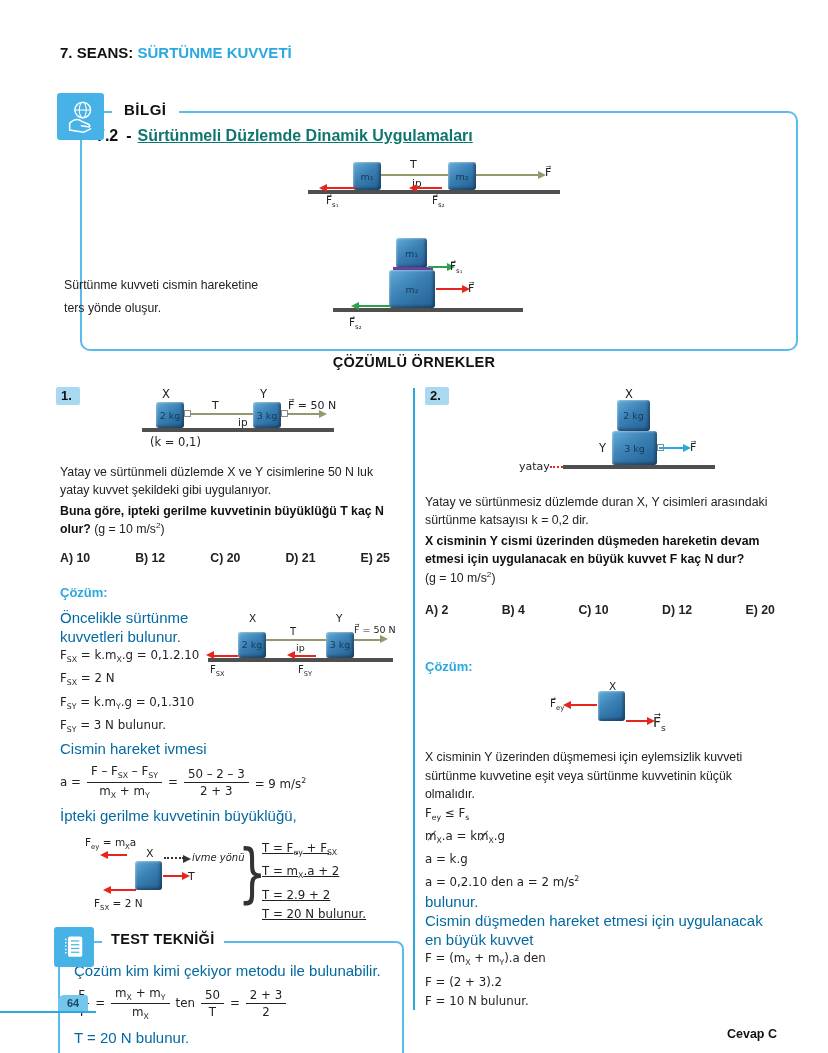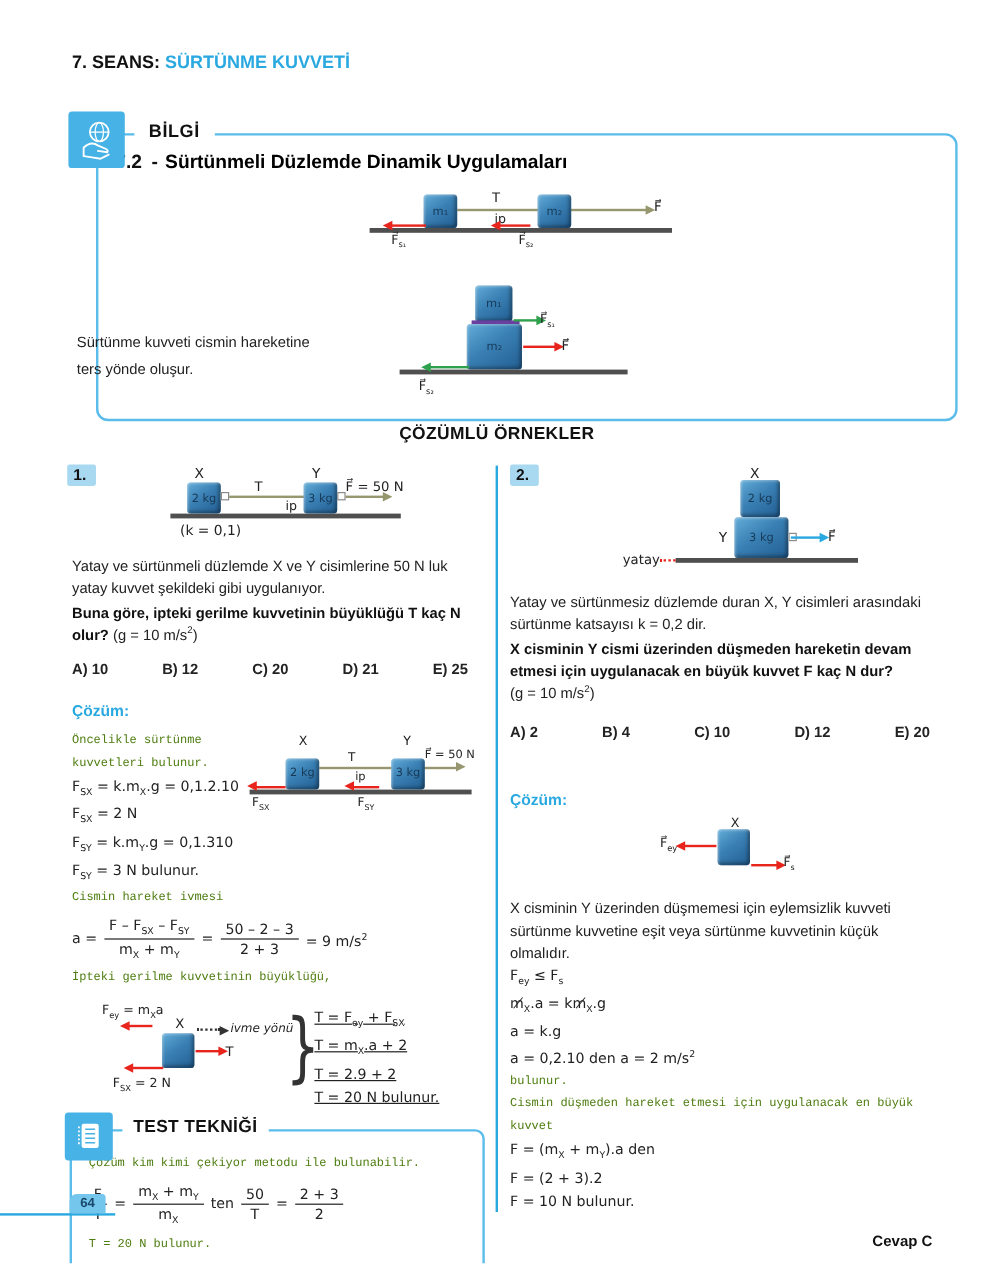--- a/index.html
+++ b/index.html
@@ -12,21 +12,21 @@
   
   .bilgi-box{position:absolute;left:80px;top:111px;width:714px;height:236px;
              border:2px solid #5abceb;border-radius:10px;}
   .bilgi-icon{position:absolute;left:57px;top:93px;width:47px;height:47px;background:#47b2e6;
               border-radius:3px;z-index:3;display:flex;align-items:center;justify-content:center;}
   .bilgi-label{position:absolute;left:112px;top:101px;font-size:15px;font-weight:bold;color:#111;
                background:#fff;padding:0 12px;z-index:2;letter-spacing:.5px;}
   .section-line{position:absolute;left:96px;top:127px;font-size:16px;font-weight:bold;z-index:2;}
   .section-line .no{color:#111;margin-right:8px;}
   .section-line .dash{color:#111;margin-right:6px;}
-  .section-line .ttl{color:#000000;}
+  .section-line .ttl{color:#0f766e;text-decoration:underline;}
   .bilgi-note{position:absolute;left:64px;top:274px;width:218px;font-size:12.3px;line-height:1.9;color:#222;}
   
   .dg{position:absolute;}
   .lbl{position:absolute;font-family:"DejaVu Sans",sans-serif;font-size:11px;color:#222;white-space:nowrap;}
   .ground{position:absolute;height:4px;background:#4f4f4f;}
   .blk{position:absolute;border-radius:3px;
        background:linear-gradient(145deg,#63acd8 0%,#3a80b4 45%,#225e92 100%);
        box-shadow:inset 1px 1px 2px rgba(255,255,255,.35), inset -2px -2px 3px rgba(0,0,0,.35);
        display:flex;align-items:center;justify-content:center;
        font-family:"DejaVu Sans",sans-serif;font-size:9.5px;color:#173a58;}
@@ -45,21 +45,21 @@
             font-size:14.5px;font-weight:bold;color:#111;letter-spacing:.3px;}
   .divider{position:absolute;left:413px;top:388px;width:2px;height:622px;background:#2aa9e1;}
   .col-left{position:absolute;left:60px;top:385px;width:348px;}
   .col-right{position:absolute;left:425px;top:387px;width:358px;}
   .exnum{position:absolute;background:#a9d9f1;color:#111;font-weight:bold;font-size:13px;
          padding:1px 8px 2px 5px;border-radius:2px;}
   .q{font-size:12.3px;line-height:1.5;color:#222;margin:0;}
   .q .bold{font-weight:bold;color:#111;}
   .opts{display:flex;justify-content:space-between;font-size:12.3px;margin-top:12px;color:#222;font-weight:bold;}
   .sol-h{color:#2aa9e1;font-weight:bold;font-size:13px;}
-  .ln{font-size:10px;line-height:19px;color:#4d7c0f;font-family:Liberation Mono, monospace;}
+  .ln{font-size:15px;line-height:19px;color:#0369a1;}
   .fx{font-family:"DejaVu Sans",sans-serif;font-size:11.8px;line-height:19px;color:#222;white-space:nowrap;}
   sub{font-size:.66em;}
   sup{font-size:.66em;}
   .frac{display:inline-block;text-align:center;vertical-align:middle;font-family:"DejaVu Sans",sans-serif;font-size:11.8px;}
   .frac .fn{display:block;border-bottom:1.2px solid #222;padding:0 4px 1px;}
   .frac .fd{display:block;padding:1px 4px 0;}
   .eqrow{display:flex;align-items:center;gap:6px;margin:6px 0;}
   .cevap{text-align:right;font-weight:bold;font-size:12.5px;color:#111;padding-right:6px;}
   
   .ttbox{position:relative;margin-top:16px;margin-left:-2px;width:346px;box-sizing:border-box;
@@ -288,21 +288,21 @@
     </div>
     <div class="sol-h" style="margin-top:42px;">Çözüm:</div>
 
     <div style="position:relative;height:62px;margin-top:6px;">
       <div class="dg" style="left:120px;top:0;width:170px;height:56px;">
         <div class="lbl" style="left:64px;top:0;font-size:10.5px;">X</div>
         <div class="blk" style="left:53px;top:11px;width:27px;height:30px;"></div>
         <div class="arr l red" style="left:25px;top:24px;width:27px;"></div>
         <div class="lbl" style="left:5px;top:17px;font-size:10.5px;">F⃗<sub>ey</sub></div>
         <div class="arr r red" style="left:81px;top:40px;width:22px;"></div>
-        <div class="lbl" style="left:108px;top:34px;font-size:10px;">F⃗<sub>s</sub></div>
+        <div class="lbl" style="left:108px;top:34px;font-size:14px;">F⃗<sub>s</sub></div>
       </div>
     </div>
     <p class="q" style="width:352px;margin-top:6px;">X cisminin Y üzerinden düşmemesi için eylemsizlik kuvveti sürtünme kuvvetine eşit veya sürtünme kuvvetinin küçük olmalıdır.</p>
     <div class="fx">F<sub>ey</sub> ≤ F<sub>s</sub></div>
     <div class="fx">m̸<sub>X</sub>.a = km̸<sub>X</sub>.g</div>
     <div class="fx">a = k.g</div>
     <div class="fx">a = 0,2.10 den a = 2 m/s<sup>2</sup></div>
     <div class="ln">bulunur.</div>
     <div class="ln" style="width:352px;">Cismin düşmeden hareket etmesi için uygulanacak en büyük kuvvet</div>
     <div class="fx">F = (m<sub>X</sub> + m<sub>Y</sub>).a den</div>

